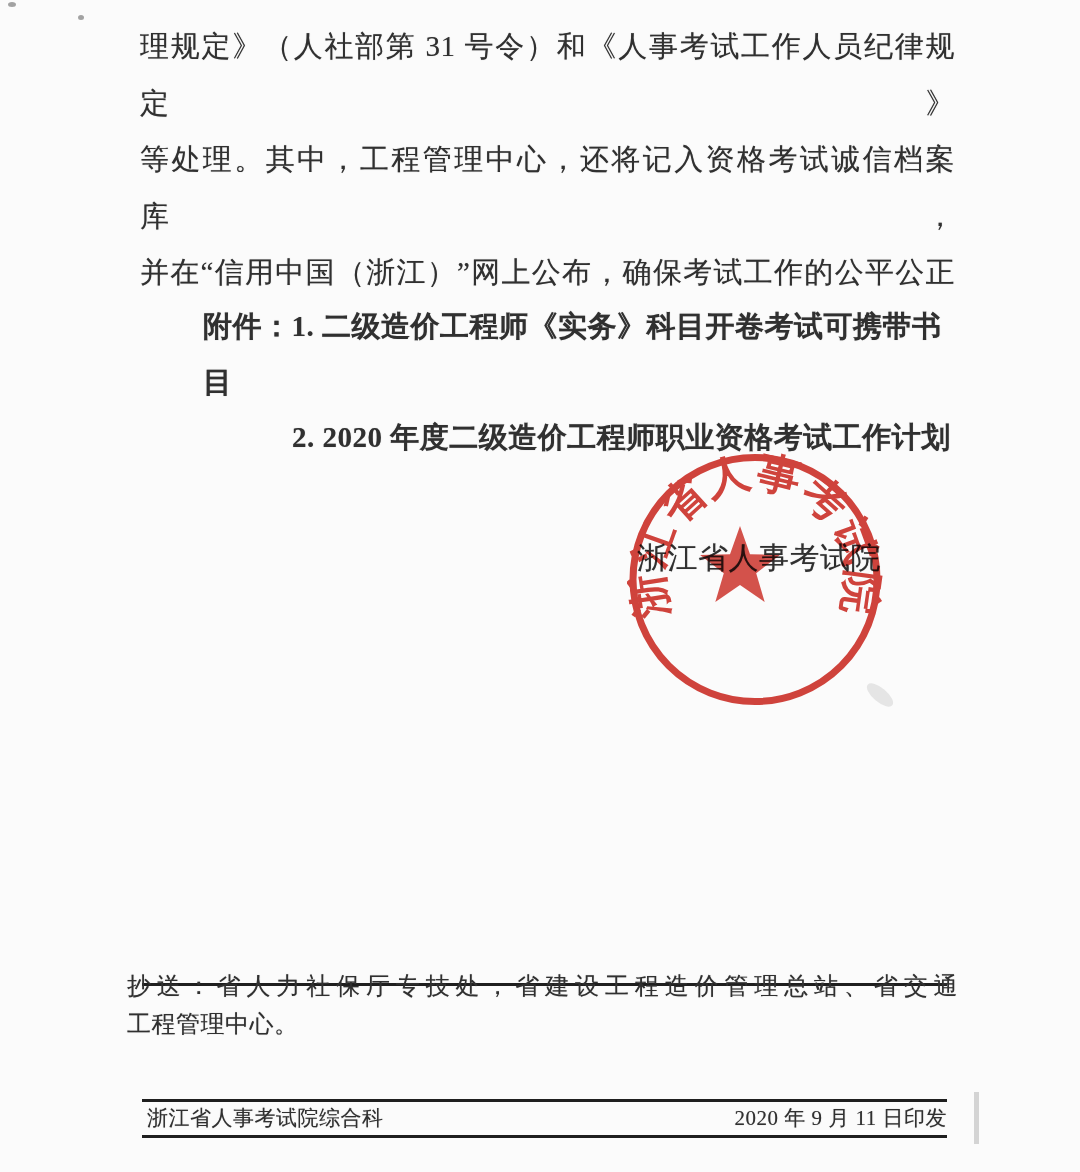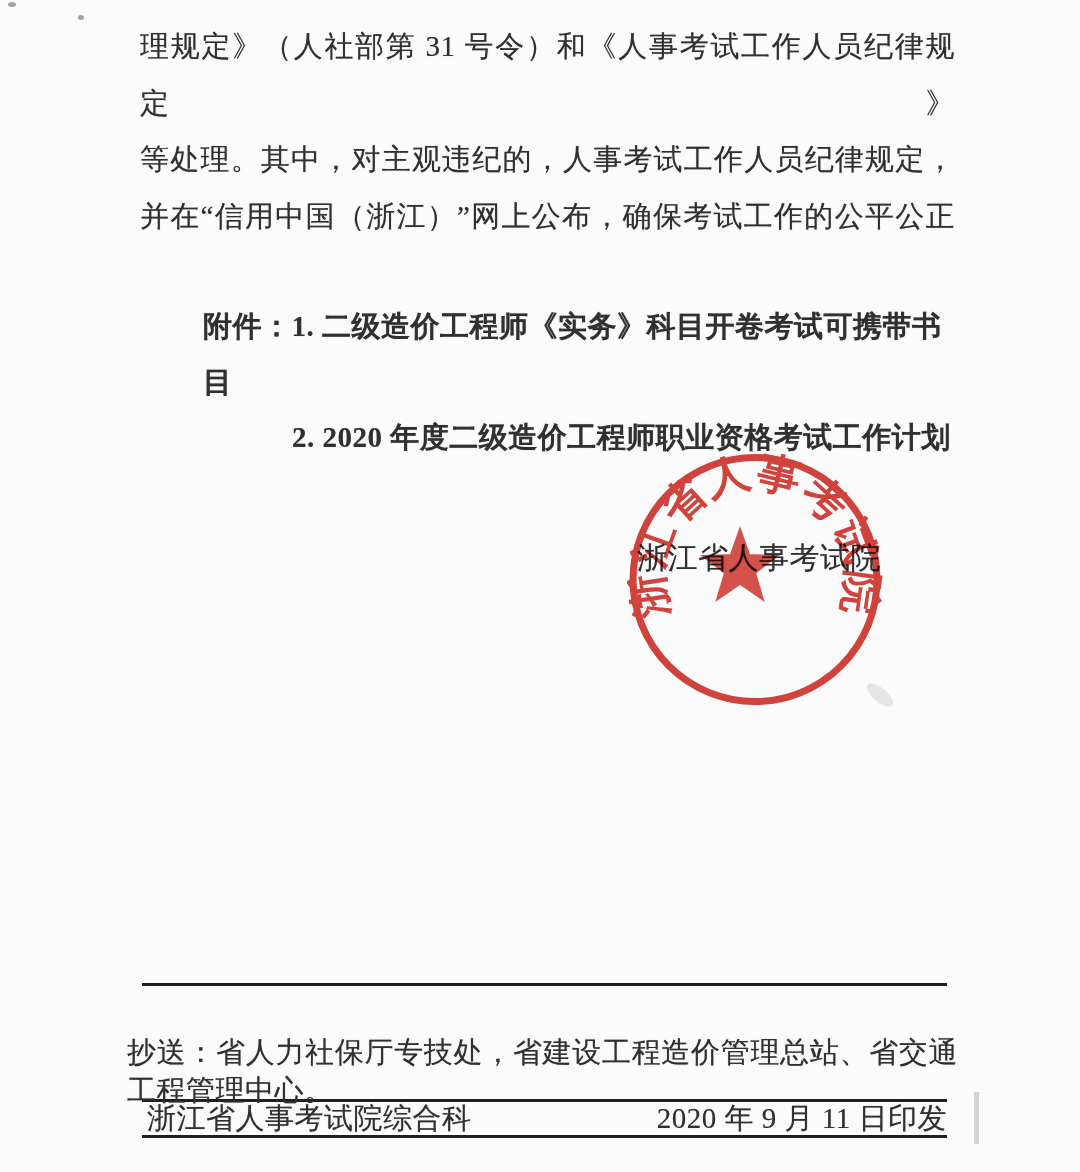--- a/index.html
+++ b/index.html
@@ -49,29 +49,29 @@
   }
 
   
   .rule{position:absolute;left:142px;width:805px;background:#1f1f1f;}
   .rule-1{top:983px;height:3px;}
   .rule-2{top:1099px;height:2.5px;}
   .rule-3{top:1135px;height:3px;}
 
   
   .cc{
-    position:absolute;left:127px;top:1034px;width:831px;
-    font-size:29px;line-height:37.5px;letter-spacing:0.5px;
+    position:absolute;left:127px;top:968px;width:831px;
+    font-size:24px;line-height:37.5px;letter-spacing:0.5px;
   }
 
   
   .footer-row{
     position:absolute;left:147px;top:1102px;width:800px;
     display:flex;justify-content:space-between;align-items:center;
-    font-size:29px;line-height:32px;letter-spacing:0.5px;
+    font-size:21px;line-height:32px;letter-spacing:0.5px;
   }
 
   
   .speck{position:absolute;background:#5a5a5a;border-radius:50%;opacity:0.55;}
   .speck-1{left:8px;top:2px;width:8px;height:5px;}
   .speck-2{left:78px;top:15px;width:6px;height:5px;}
   .streak{position:absolute;left:974px;top:1092px;width:5px;height:52px;background:#b5b5b5;opacity:0.55;}
   .smudge{position:absolute;left:864px;top:688px;width:32px;height:14px;background:#cfcfcf;border-radius:50%;transform:rotate(40deg);opacity:0.5;}
 </style>
 </head>
@@ -79,21 +79,21 @@
 
 <div class="page">
 
   <div class="speck speck-1"></div>
   <div class="speck speck-2"></div>
   <div class="streak"></div>
   <div class="smudge"></div>
 
   <div class="body-par txt">
     <div class="jline">理规定》（人社部第 31 号令）和《人事考试工作人员纪律规定》</div>
-    <div class="jline">等处理。其中，对主观违纪的，人事考试工作人员纪律规定，</div>
+    <div class="jline">等处理。其中，工程管理中心，还将记入资格考试诚信档案库，</div>
     <div class="jline">并在“信用中国（浙江）”网上公布，确保考试工作的公平公正</div>
   </div>
 
   <div class="attach txt">
     <div class="l1">附件：1. 二级造价工程师《实务》科目开卷考试可携带书目</div>
     <div class="l2">2. 2020 年度二级造价工程师职业资格考试工作计划</div>
   </div>
 
   <div class="sig-org txt">浙江省人事考试院</div>
 

